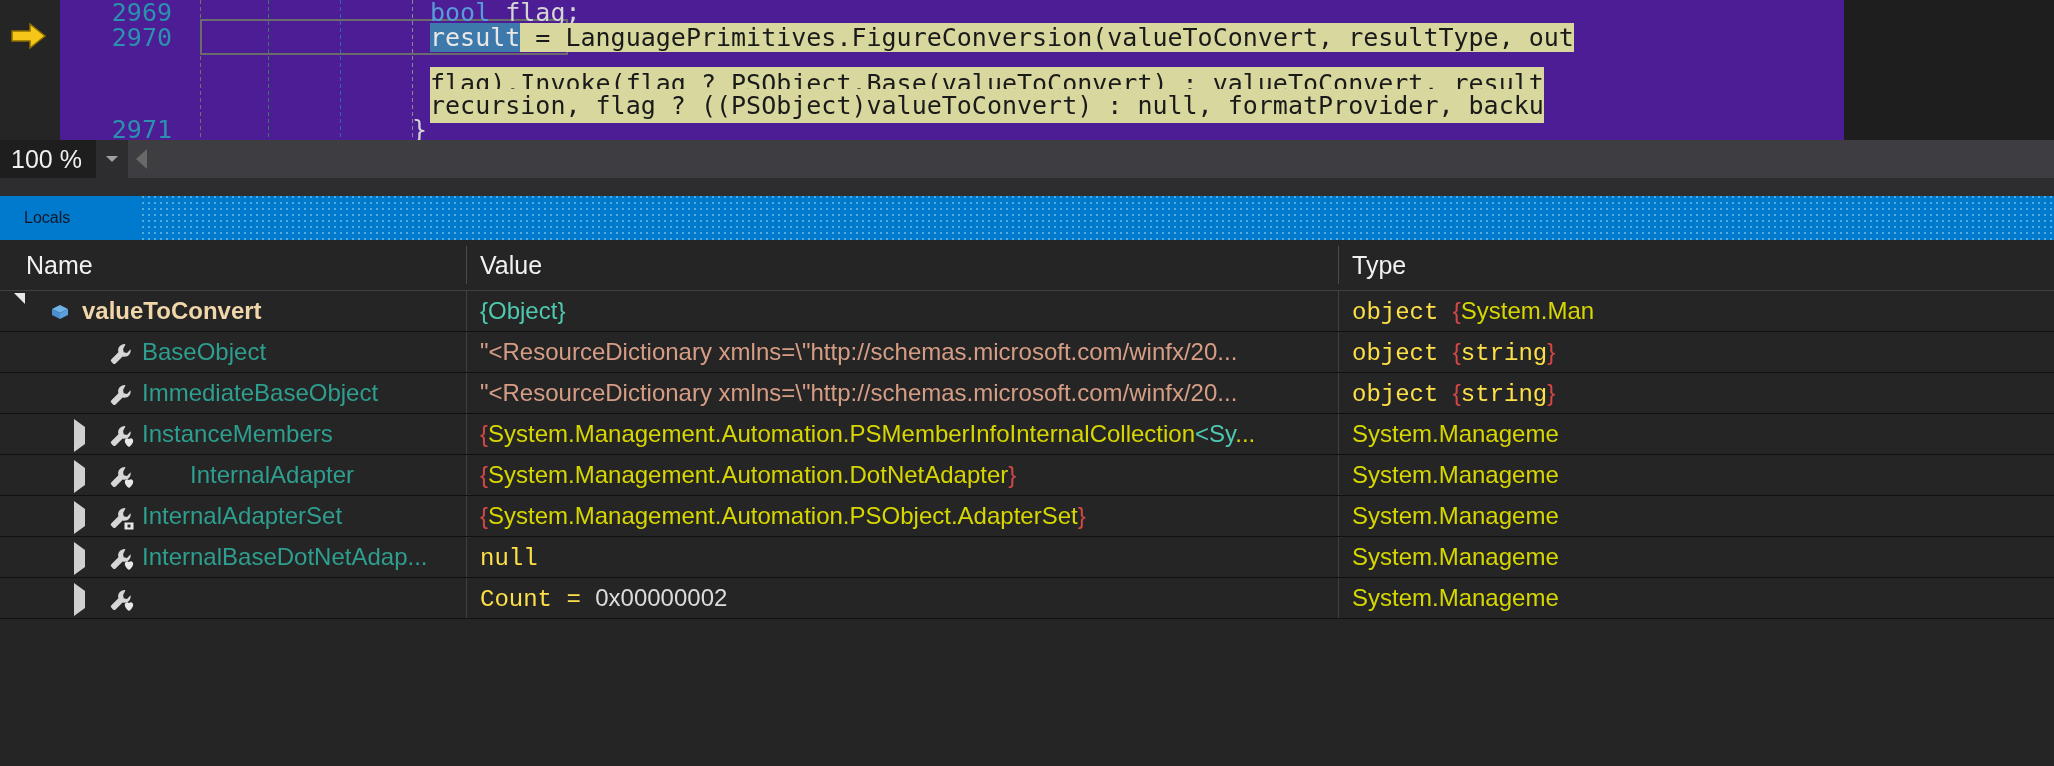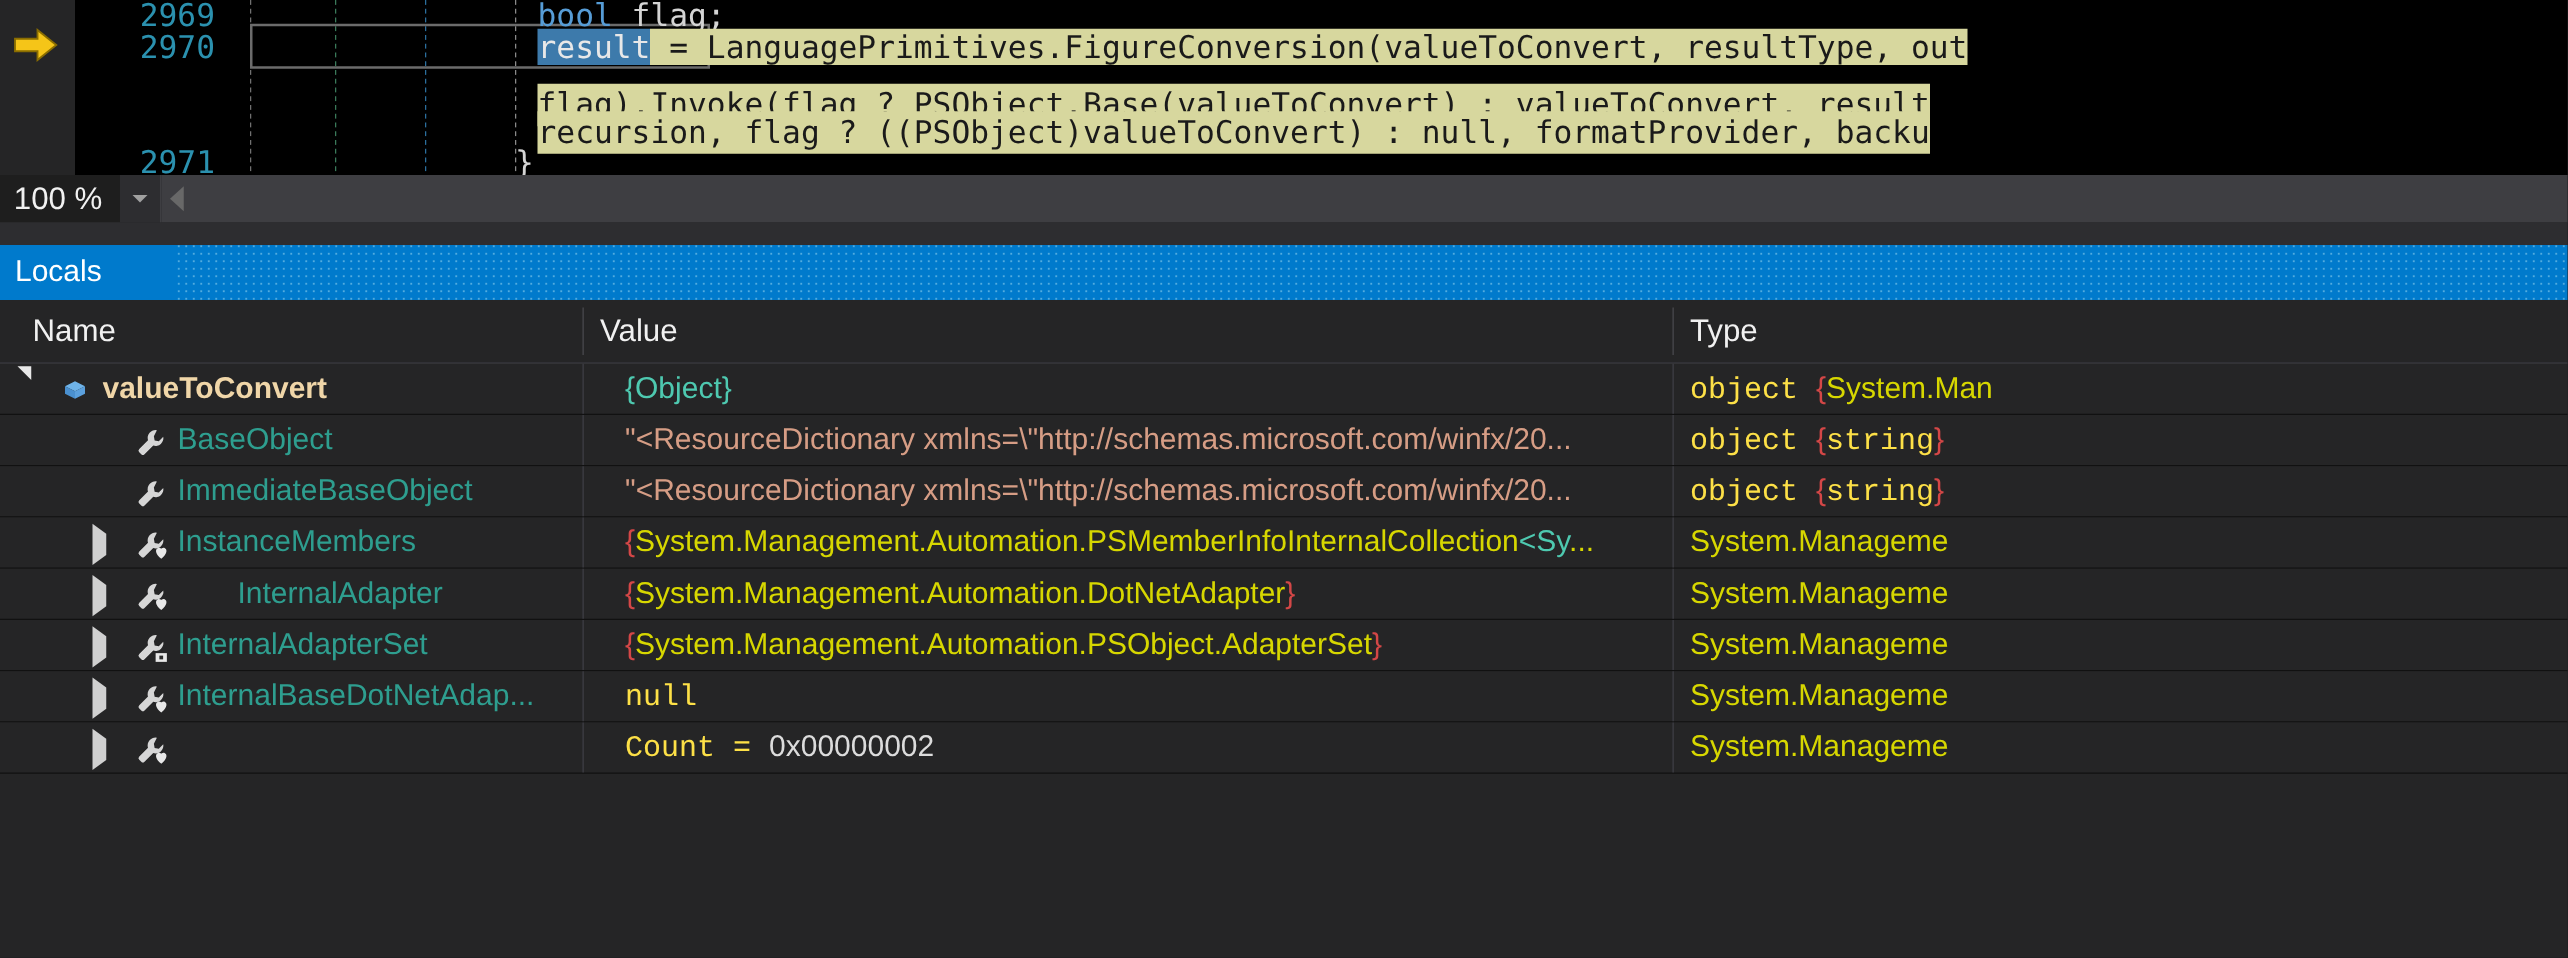--- a/index.html
+++ b/index.html
@@ -12,23 +12,23 @@
     height: 766px;
     overflow: hidden;
     font-family: "Liberation Sans", sans-serif;
     -webkit-font-smoothing: antialiased;
   }
 
   
   #editor {
     position: absolute;
     left: 0; top: 0;
-    width: 2054px;
+    width: 1844px;
     height: 140px;
-    background: #000000;
+    background: #4c1d95;
     overflow: hidden;
   }
   .code-line {
     position: absolute;
     left: 0;
     height: 34px;
     line-height: 34px;
     white-space: pre;
     font-family: "DejaVu Sans Mono", "Liberation Mono", monospace;
     font-size: 25px;
@@ -174,23 +174,23 @@
     position: relative;
     height: 44px;
     background: #007acc;
   }
   .tab-active {
     position: absolute;
     left: 0; top: 0;
     height: 44px;
     display: flex;
     align-items: center;
-    padding: 0 18px 0 12px;
-    color: #ffffff;
-    font-size: 24px;
+    padding: 0 18px 0 24px;
+    color: #0f172a;
+    font-size: 16px;
     font-family: "Liberation Sans", sans-serif;
   }
   .tab-dots {
     position: absolute;
     left: 140px; top: 0;
     right: 0; height: 44px;
     background-image: radial-gradient(#56aee0 0.9px, transparent 1px);
     background-size: 6px 6px;
     background-position: 0 4px;
     opacity: 0.95;
@@ -232,21 +232,21 @@
     position: absolute;
     top: 0;
     height: 40px;
     line-height: 40px;
     font-size: 24px;
     white-space: nowrap;
     overflow: hidden;
     font-family: "Liberation Sans", sans-serif;
     box-sizing: border-box;
   }
-  .c-value { left: 486px; width: 872px; padding-left: 14px; }
+  .c-value { left: 466px; width: 872px; padding-left: 14px; }
   .c-type  { left: 1338px; width: 716px; padding-left: 14px; }
   .vsep {
     position: absolute;
     top: 0;
     width: 1px;
     height: 40px;
     background: #3f3f46;
   }
 
   .expander {

